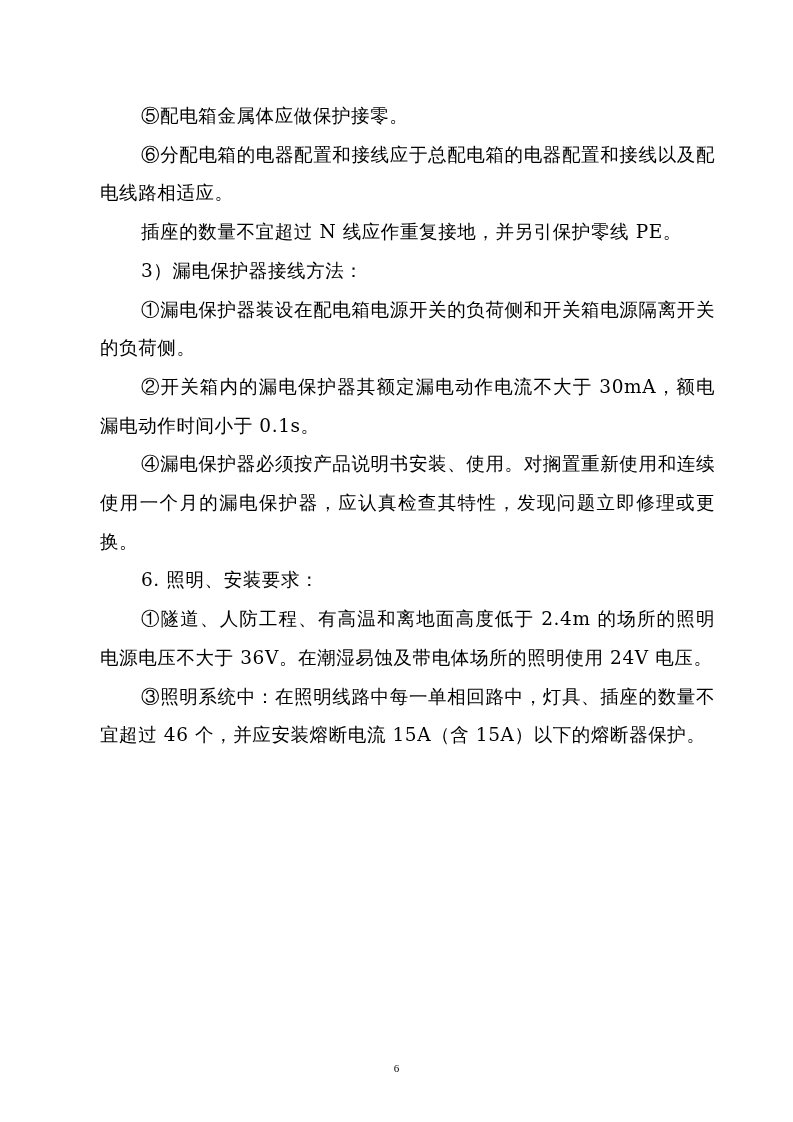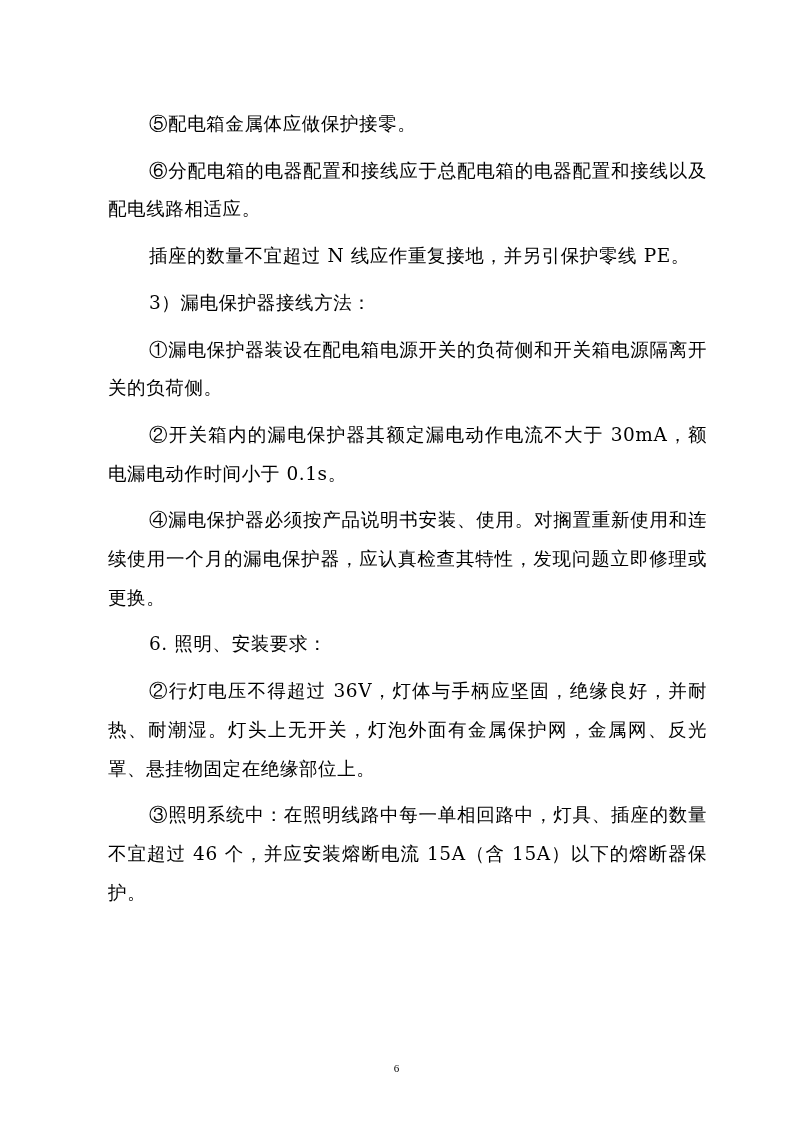--- a/index.html
+++ b/index.html
@@ -2,35 +2,35 @@
 <html><head>
 <meta charset="utf-8">
 <style>
   html, body { margin: 0; padding: 0; background: #ffffff; }
   body { width: 793px; height: 1122px; position: relative; overflow: hidden; }
   .page {
     position: absolute; left: 100px; top: 97px; width: 615px;
     font-family: "DejaVu Serif", "Liberation Serif", serif;
     font-size: 18.5px; line-height: 38.7px; color: #000;
   }
-  .para { margin: 8px; text-indent: 41px; text-align: justify; letter-spacing: 0.6px; }
+  .para { margin: 0; text-indent: 41px; text-align: justify; letter-spacing: 0.6px; }
   .footer {
     position: absolute; left: 0; width: 793px; top: 1062px;
     text-align: center; font-family: "Liberation Serif", serif; font-size: 11px; color: #000;
   }
 </style>
 </head>
 <body>
 
 <div class="page">
   <p class="para">⑤配电箱金属体应做保护接零。</p>
   <p class="para">⑥分配电箱的电器配置和接线应于总配电箱的电器配置和接线以及配电线路相适应。</p>
   <p class="para">插座的数量不宜超过 N 线应作重复接地，并另引保护零线 PE。</p>
   <p class="para">3）漏电保护器接线方法：</p>
   <p class="para">①漏电保护器装设在配电箱电源开关的负荷侧和开关箱电源隔离开关的负荷侧。</p>
   <p class="para">②开关箱内的漏电保护器其额定漏电动作电流不大于 30mA，额电漏电动作时间小于 0.1s。</p>
   <p class="para">④漏电保护器必须按产品说明书安装、使用。对搁置重新使用和连续使用一个月的漏电保护器，应认真检查其特性，发现问题立即修理或更换。</p>
   <p class="para">6. 照明、安装要求：</p>
-  <p class="para">②行灯电压不得超过 36V，灯体与手柄应坚固，绝缘良好，并耐热、耐潮湿。灯头上无开关，灯泡外面有金属保护网，金属网、反光罩、悬挂物固定在绝缘部位上。</p>
+  <p class="para">①隧道、人防工程、有高温和离地面高度低于 2.4m 的场所的照明电源电压不大于 36V。在潮湿易蚀及带电体场所的照明使用 24V 电压。</p>
   <p class="para">③照明系统中：在照明线路中每一单相回路中，灯具、插座的数量不宜超过 46 个，并应安装熔断电流 15A（含 15A）以下的熔断器保护。</p>
 </div>
 
 <div class="footer">6</div>
 
 </body></html>

